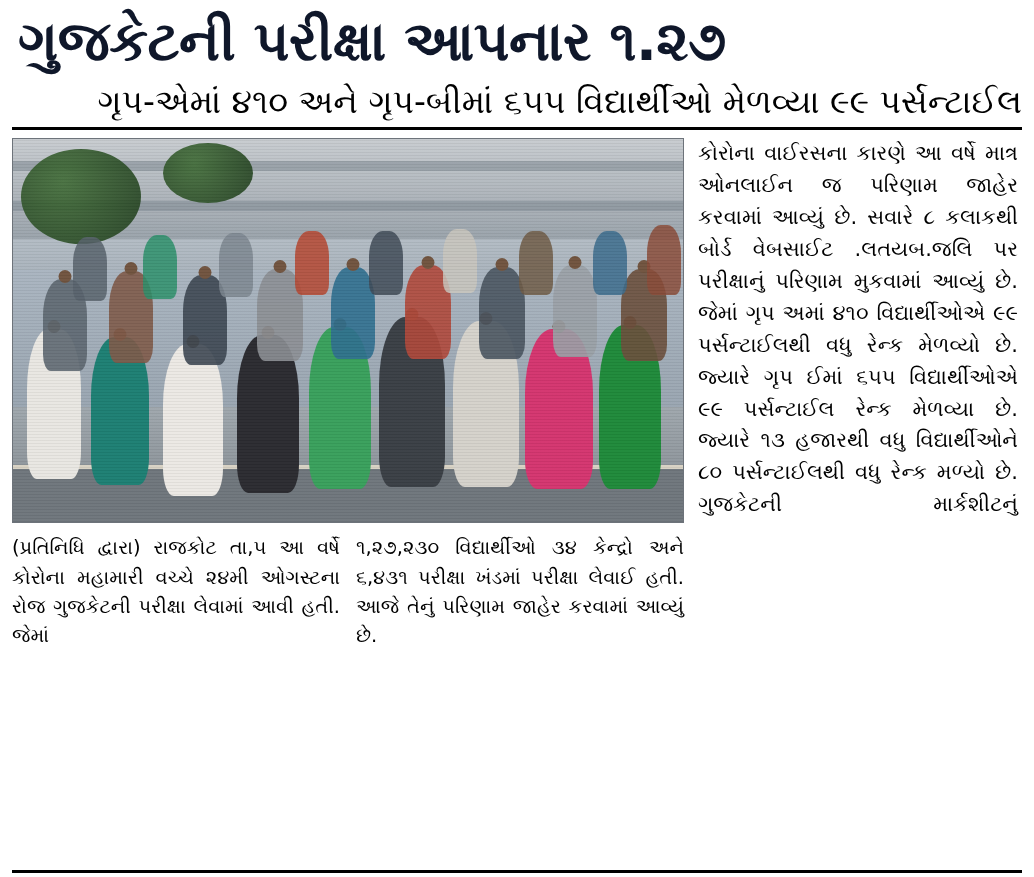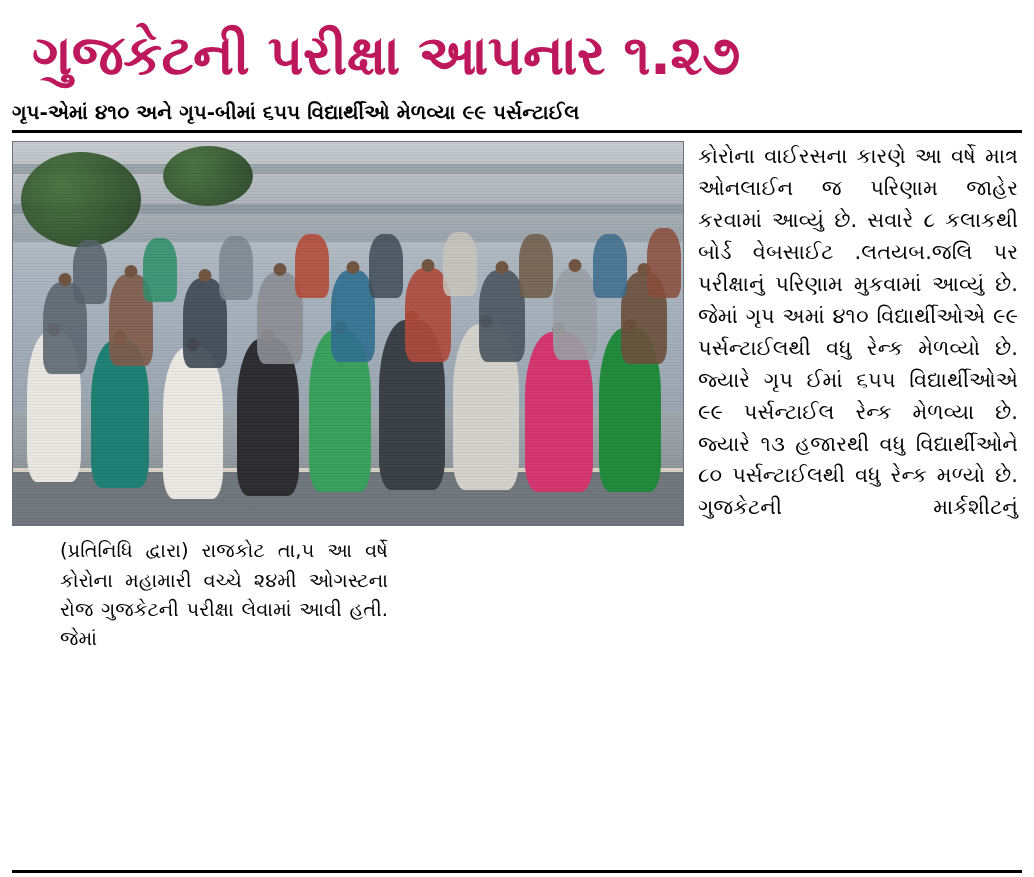--- a/index.html
+++ b/index.html
@@ -24,37 +24,37 @@
   }
 
   
   .headline {
     font-family: "DejaVu Sans", sans-serif;
     font-weight: bold;
     font-size: 55px;
     line-height: 1.08;
     letter-spacing: -0.5px;
     text-align: left;
-    color: #be185d;
-    margin: 16px;
+    color: #0f172a;
+    margin: 2px;
     padding: 0 4px;
   }
   .headline .line2 {
     display: block;
     text-align: center;
     letter-spacing: 1px;
   }
 
   
   .subhead {
     font-family: "DejaVu Sans", sans-serif;
-    font-weight: bold;
-    font-size: 20px;
+    font-weight: normal;
+    font-size: 33px;
     line-height: 1.15;
-    text-align: left;
+    text-align: right;
     margin: 12px 0 6px 0;
     white-space: nowrap;
   }
 
   .rule {
     height: 3px;
     background: #000;
     width: 100%;
     margin: 4px 0 8px 0;
   }
@@ -144,21 +144,20 @@
     width: 328px;
     flex: 0 0 328px;
     font-family: "DejaVu Sans", sans-serif;
     font-size: 19.5px;
     line-height: 1.5;
     text-align: justify;
     text-align-last: justify;
   }
   .cap-col.first {
     text-indent: 0;
-    margin-left: 48px;
   }
 
   
   .story {
     font-family: "DejaVu Sans", sans-serif;
     font-size: 21px;
     line-height: 1.52;
     text-align: justify;
     text-align-last: justify;
   }
@@ -265,20 +264,21 @@
           <div class="person" style="left:430px; top:90px; width:34px; height:64px; background:#c9c5bd; opacity:.85;"></div>
           <div class="person" style="left:506px; top:92px; width:34px; height:64px; background:#6f5a45; opacity:.85;"></div>
           <div class="person" style="left:580px; top:92px; width:34px; height:64px; background:#3b6b8c; opacity:.85;"></div>
           <div class="person" style="left:634px; top:86px; width:34px; height:70px; background:#8a4b38; opacity:.85;"></div>
         </div>
         <div class="photo-grain"></div>
       </div>
 
       <div class="caption-cols">
         <div class="cap-col first">(પ્રતિનિધિ દ્વારા) રાજકોટ તા,૫ આ વર્ષે કોરોના મહામારી વચ્ચે ૨૪મી ઓગસ્ટના રોજ ગુજકેટની પરીક્ષા લેવામાં આવી હતી. જેમાં</div>
+        <div class="cap-col">૧,૨૭,૨૩૦ વિદ્યાર્થીઓ ૩૪ કેન્દ્રો અને ૬,૪૩૧ પરીક્ષા ખંડમાં પરીક્ષા લેવાઈ હતી. આજે તેનું પરિણામ જાહેર કરવામાં આવ્યું છે.</div>
       </div>
 
     </div>
 
     <div class="right-col">
       <div class="story">કોરોના વાઈરસના કારણે આ વર્ષે માત્ર ઓનલાઈન જ પરિણામ જાહેર કરવામાં આવ્યું છે. સવારે ૮ કલાકથી બોર્ડ વેબસાઈટ .લતયબ.જલિ પર પરીક્ષાનું પરિણામ મુકવામાં આવ્યું છે. જેમાં ગૃપ અમાં ૪૧૦ વિદ્યાર્થીઓએ ૯૯ પર્સન્ટાઈલથી વધુ રેન્ક મેળવ્યો છે. જ્યારે ગૃપ ઈમાં ૬૫૫ વિદ્યાર્થીઓએ ૯૯ પર્સન્ટાઈલ રેન્ક મેળવ્યા છે. જ્યારે ૧૩ હજારથી વધુ વિદ્યાર્થીઓને ૮૦ પર્સન્ટાઈલથી વધુ રેન્ક મળ્યો છે. ગુજકેટની માર્કશીટનું</div>
     </div>
 
   </div>
 

